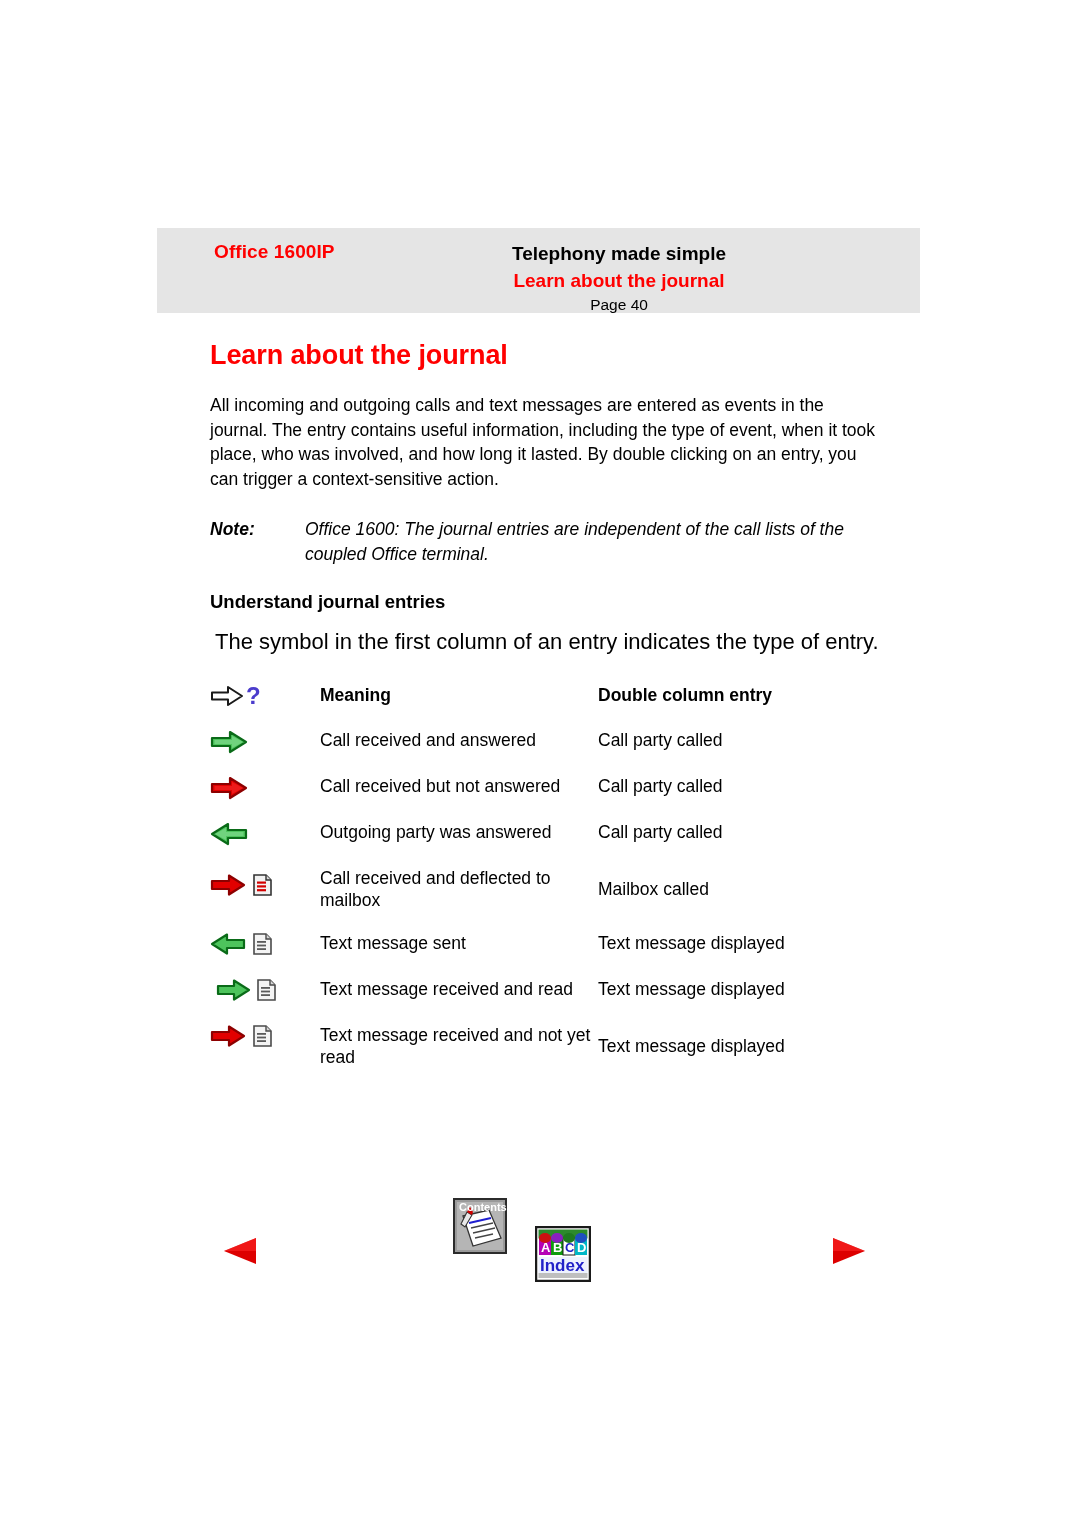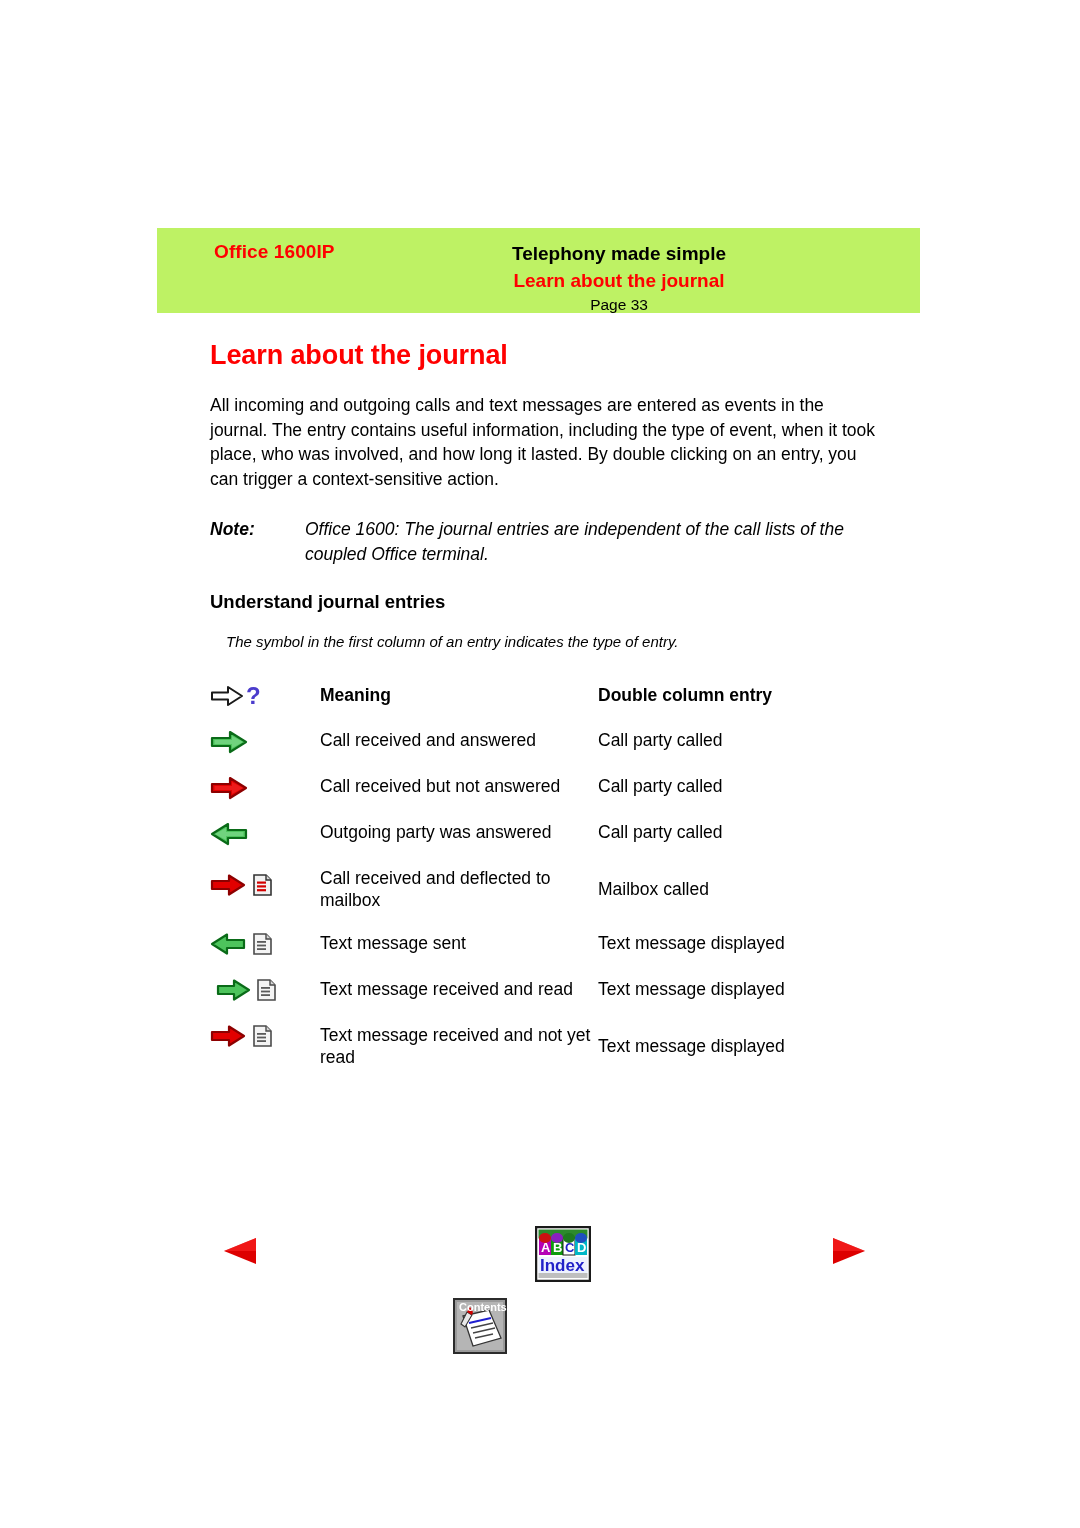--- a/index.html
+++ b/index.html
@@ -16,21 +16,21 @@
     overflow: hidden;
   }
 
   
   .header-band {
     position: absolute;
     left: 157px;
     top: 228px;
     width: 763px;
     height: 85px;
-    background: #bef264;
+    background: #e5e5e5;
     box-sizing: border-box;
   }
   .hdr-left {
     position: absolute;
     left: 57px;
     top: 13px;
     font-size: 19px;
     font-weight: bold;
     color: #ff0000;
     letter-spacing: .1px;
@@ -102,24 +102,23 @@
     line-height: 24.5px;
     width: 605px;
   }
 
   .subhead {
     font-size: 18.5px;
     font-weight: bold;
     margin: 25px 0 17px 0;
   }
   .lead-line {
-    font-size: 15px;
+    font-size: 22px;
     line-height: 24.5px;
-    margin: 16px;
-    font-style: italic;
+    margin: 5px;
   }
 
   
   .sym-table {
     margin-top: 28px;
     width: 700px;
     border-collapse: collapse;
   }
   .sym-table td, .sym-table th {
     vertical-align: top;
@@ -159,42 +158,42 @@
     top: 1231px;
   }
   .nav-next {
     position: absolute;
     left: 825px;
     top: 1231px;
   }
   .nav-contents {
     position: absolute;
     left: 453px;
-    top: 1298px;
+    top: 1198px;
     width: 38px;
     height: 56px;
   }
   .nav-index {
     position: absolute;
     left: 535px;
     top: 1226px;
     width: 56px;
     height: 56px;
   }
   .btn-face { display:block; }
 </style>
 </head>
 <body>
 
 <div class="header-band">
   <div class="hdr-left">Office 1600IP</div>
   <div class="hdr-right">
     <div class="hdr-line1">Telephony made simple</div>
     <div class="hdr-line2">Learn about the journal</div>
-    <div class="hdr-page">Page 33</div>
+    <div class="hdr-page">Page 40</div>
   </div>
 </div>
 
 <div class="content">
 
   <h1 class="page-title">Learn about the journal</h1>
 
   <p class="body-para">All incoming and outgoing calls and text messages are entered as events in the journal. The entry contains useful information, including the type of event, when it took place, who was involved, and how long it lasted. By double clicking on an entry, you can trigger a context-sensitive action.</p>
 
   <div class="note-block">

